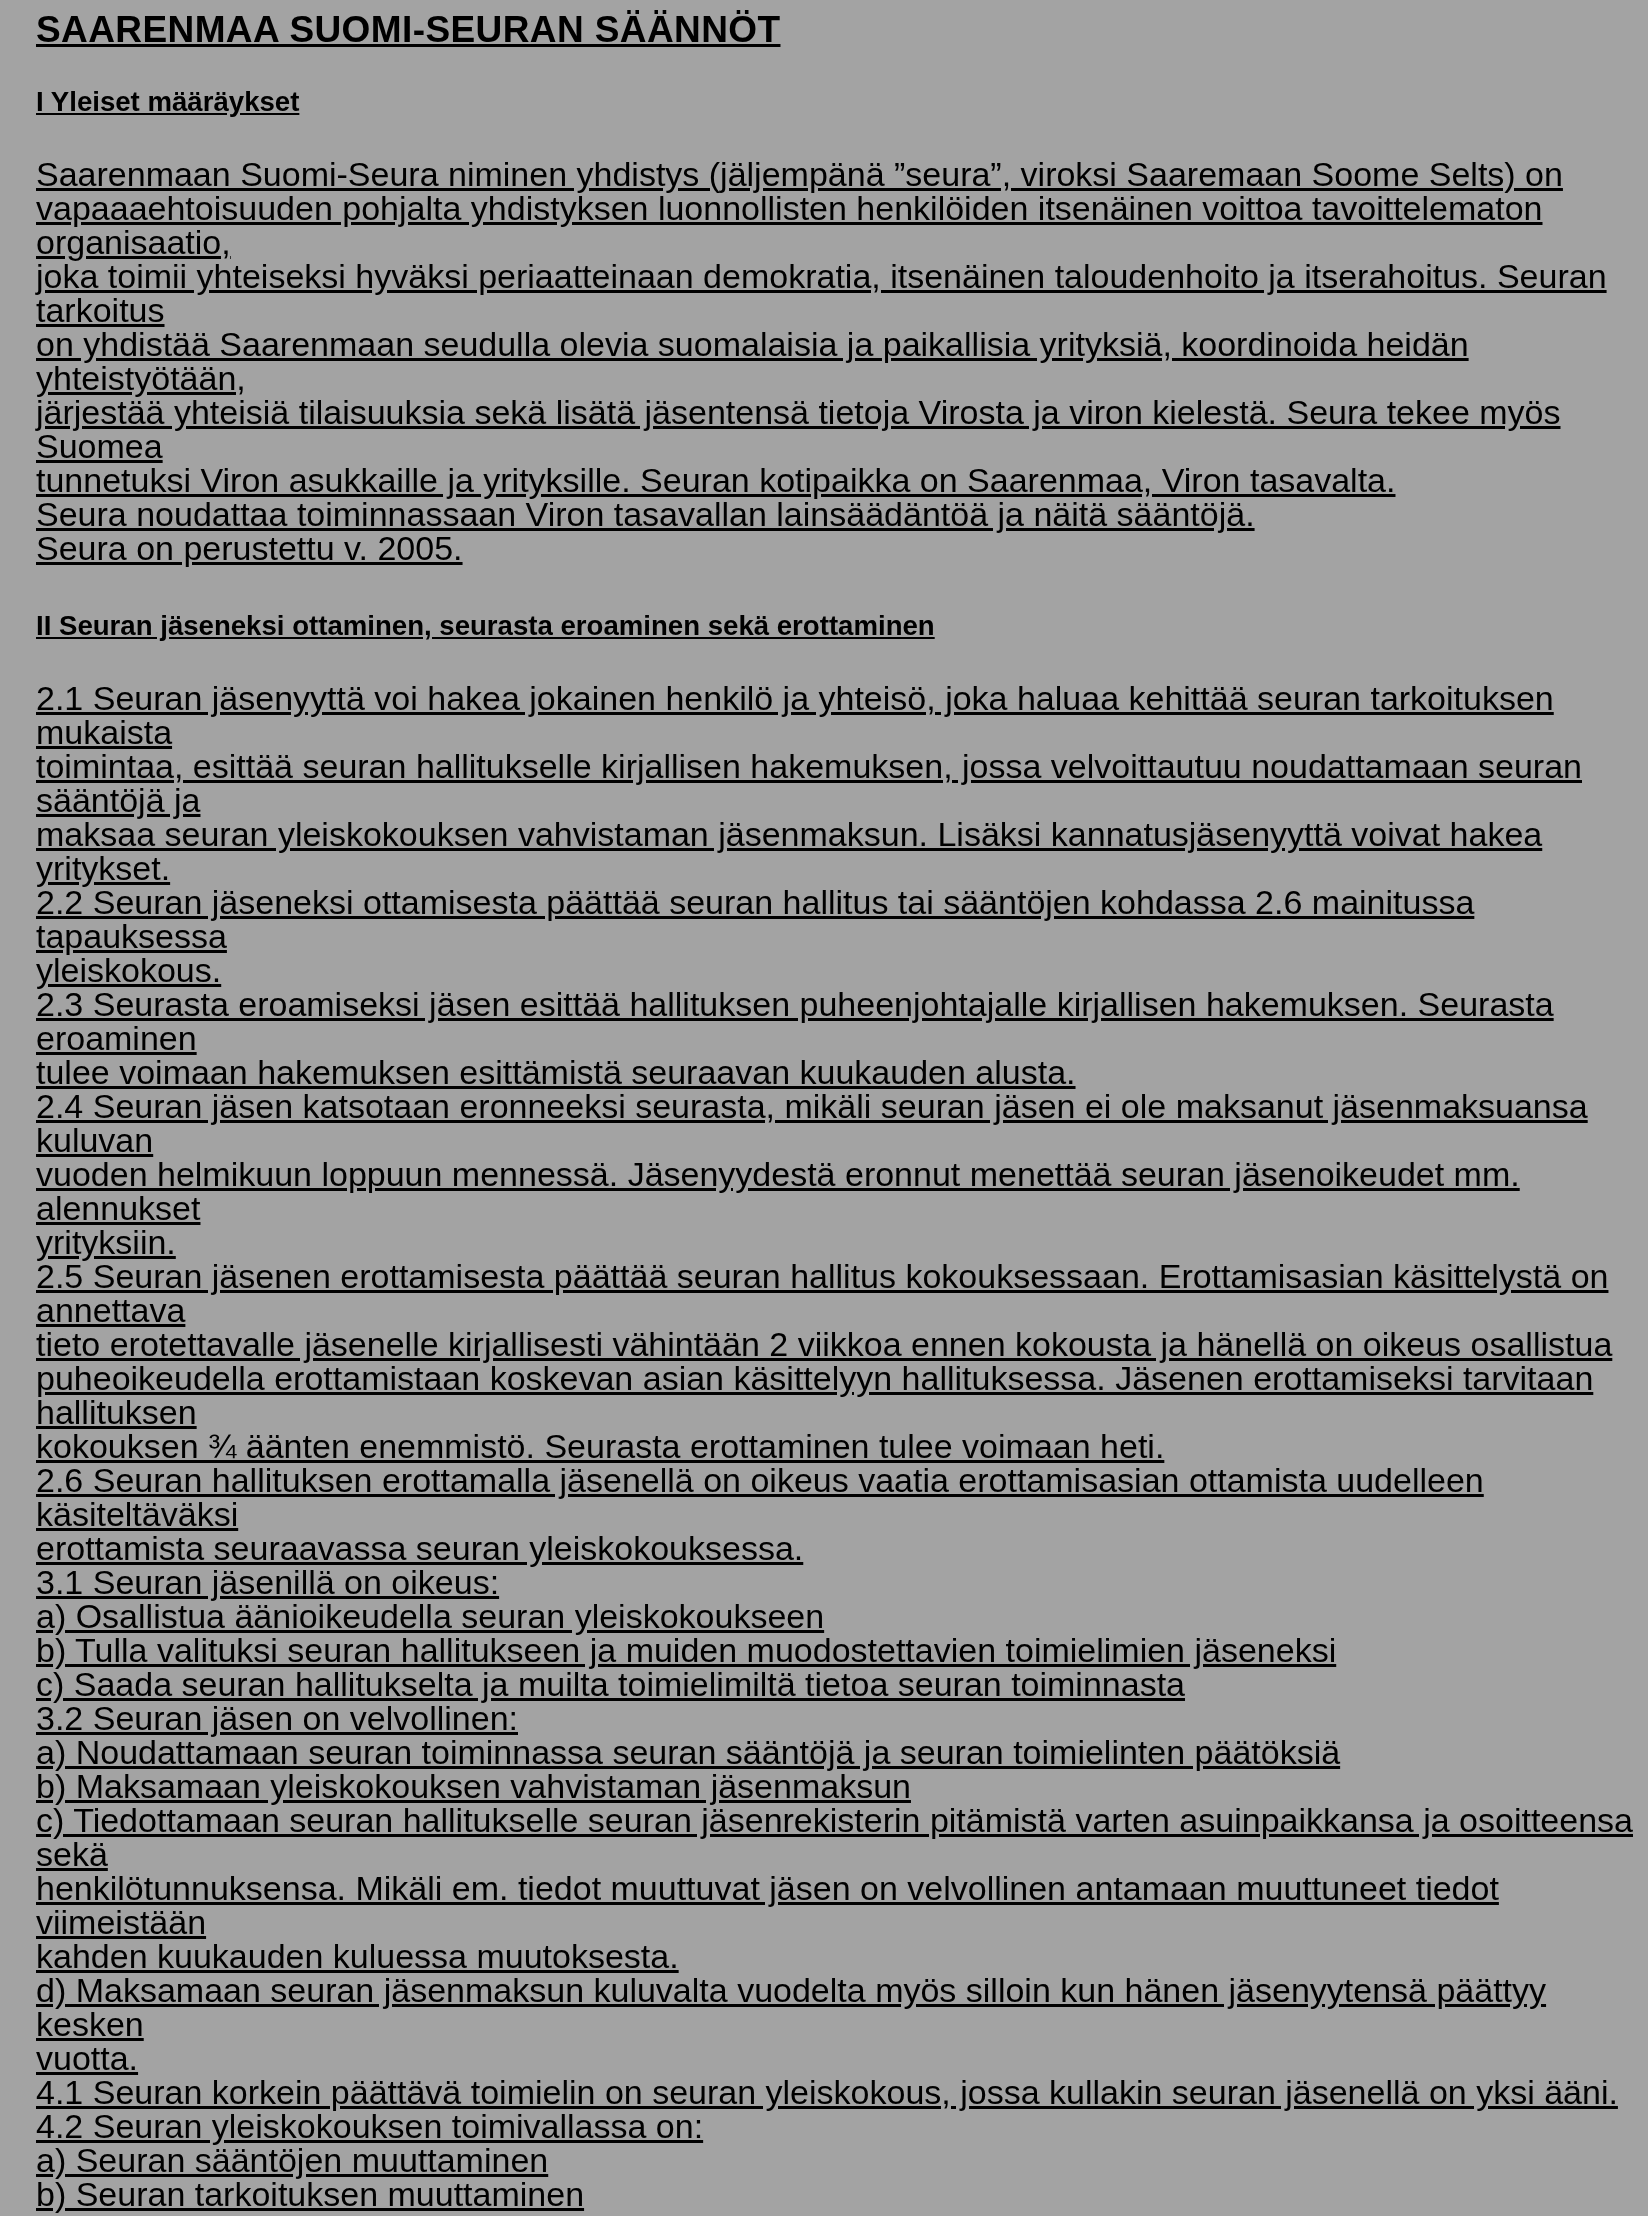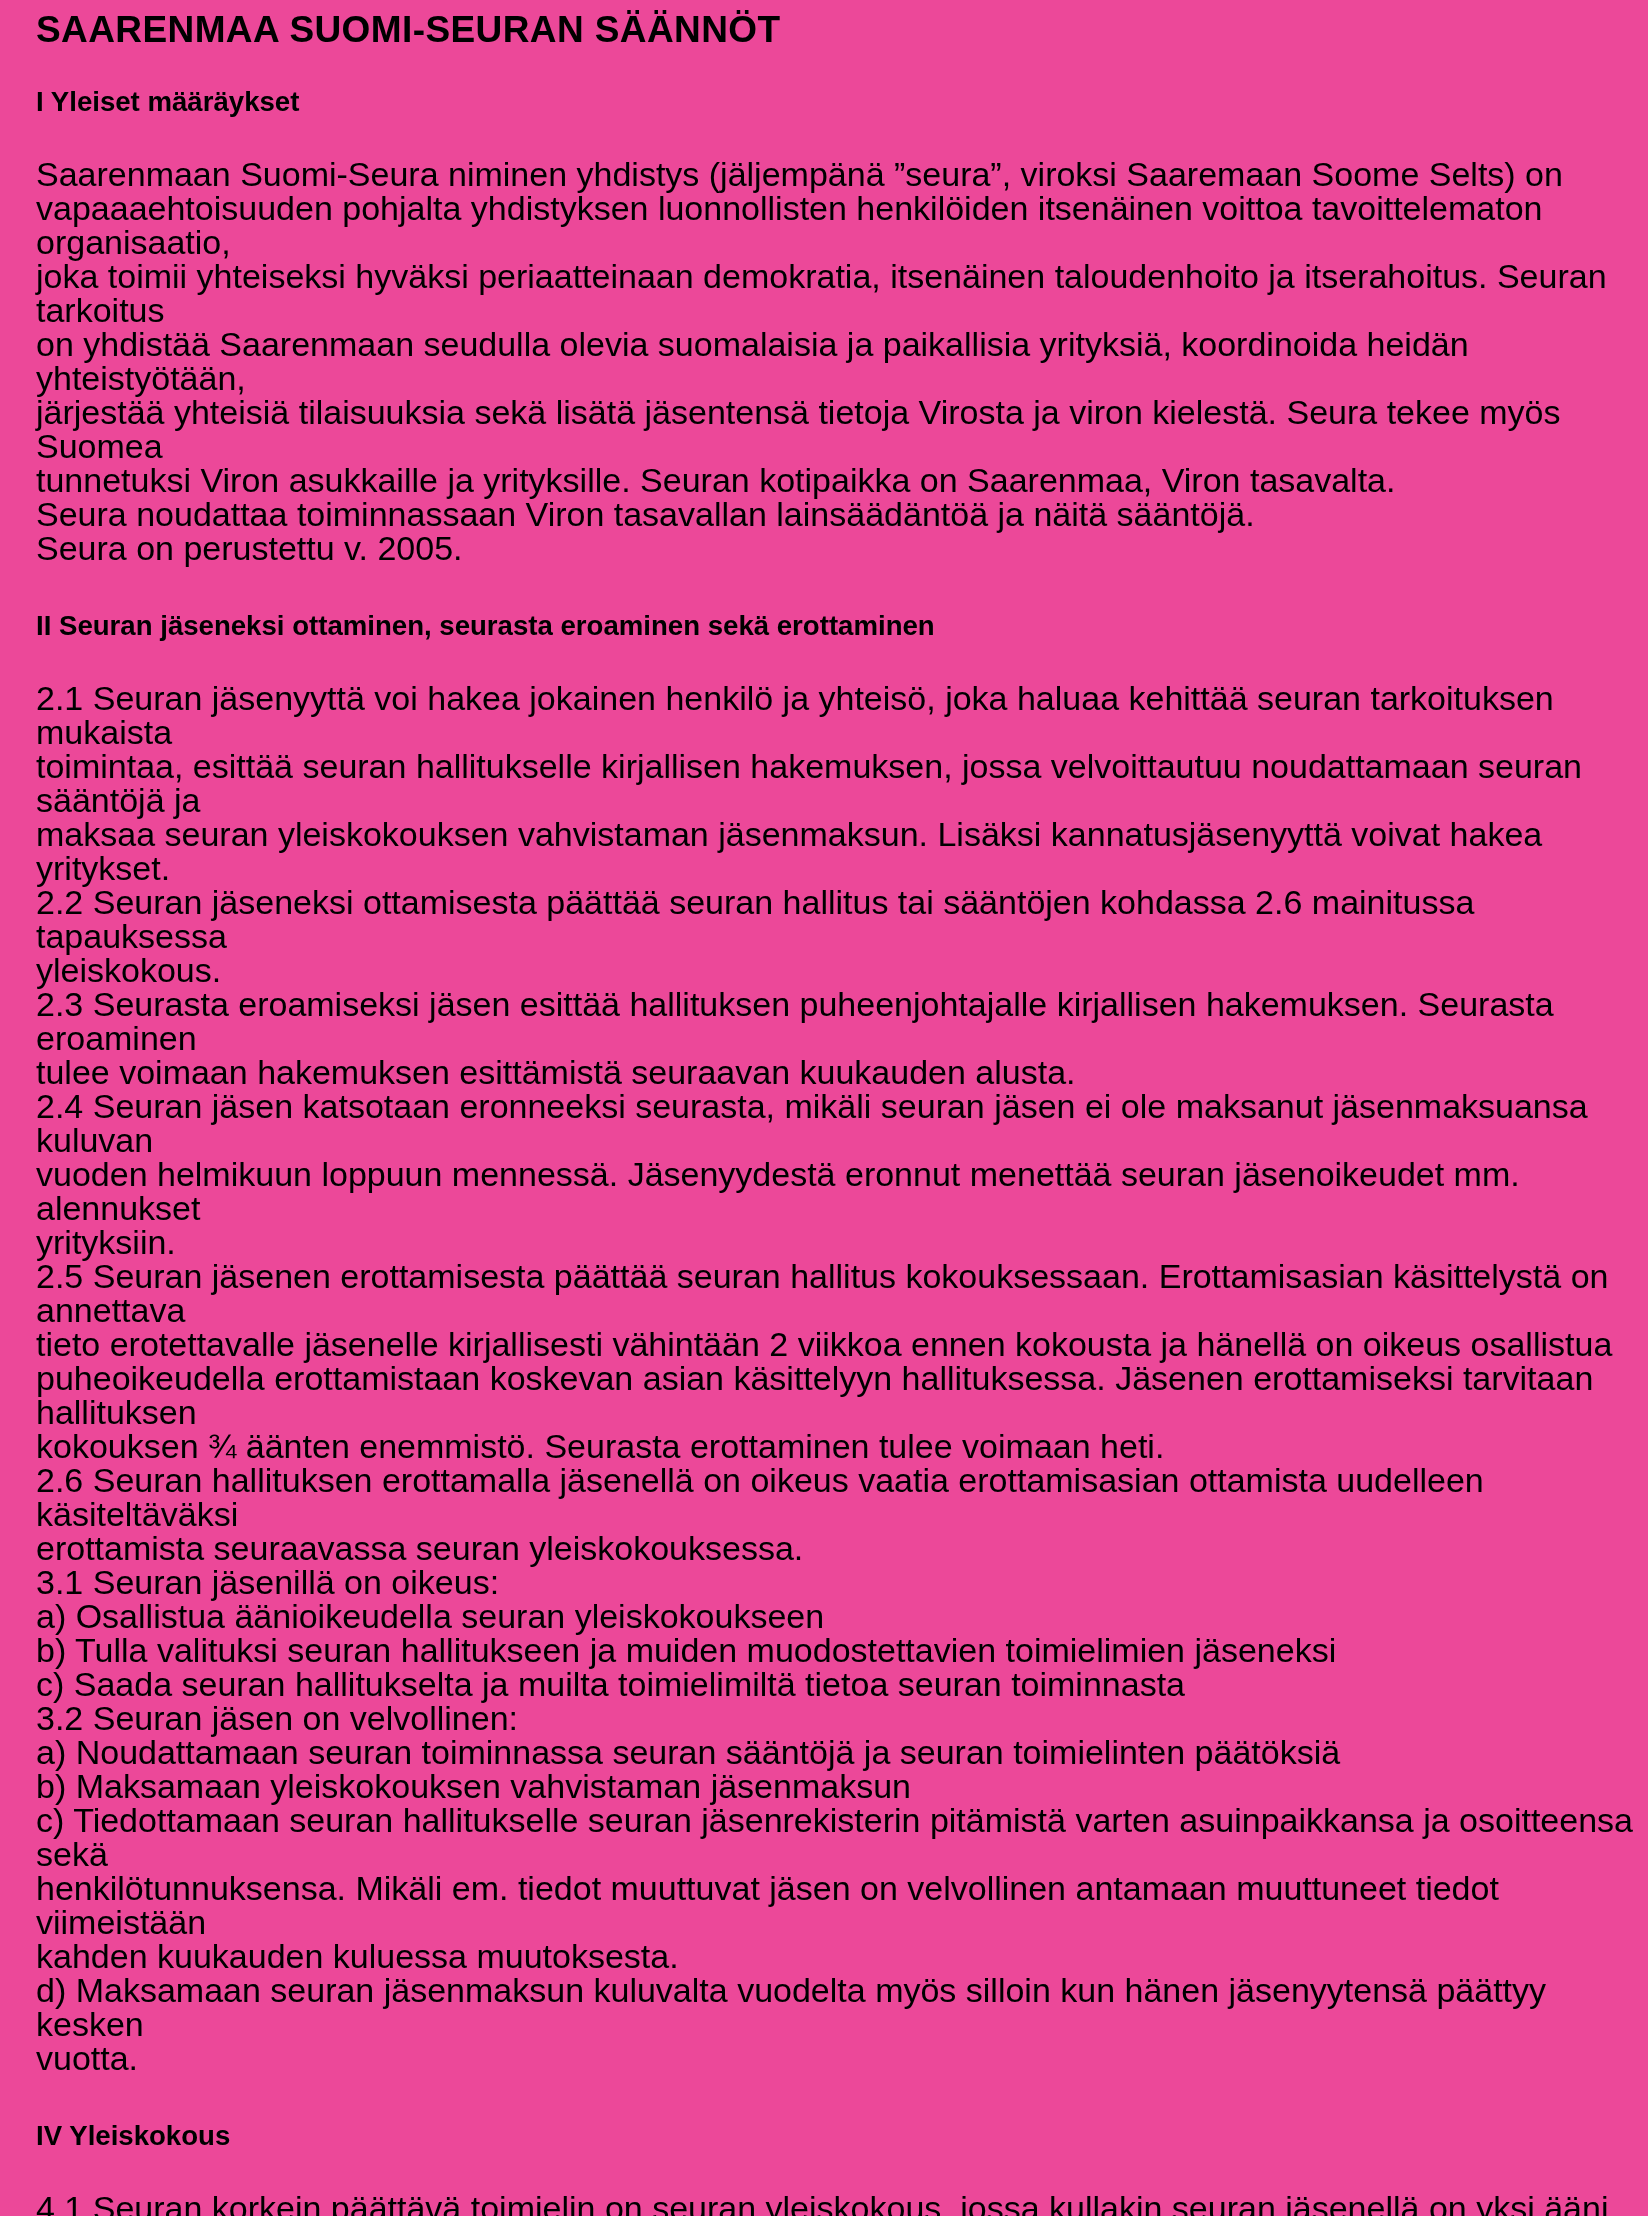--- a/index.html
+++ b/index.html
@@ -13,21 +13,22 @@
     overflow: hidden;
     font-family: "Liberation Sans", "DejaVu Sans", sans-serif;
     color: #000000;
     -webkit-font-smoothing: antialiased;
   }
   main.doc {
     box-sizing: border-box;
     width: 1648px;
     height: 2216px;
     padding: 7.3px 14.5px 0 36px;
-    background: #ec4899;
+    background: #a3a3a3;
+    text-decoration: underline;
   }
   h1.doc-title {
     font-size: 37px;
     line-height: 45px;
     font-weight: bold;
     letter-spacing: 0.4px;
     margin: 0 0 33px 0;
   }
   h2.section-heading {
     font-size: 27.6px;
@@ -95,21 +96,20 @@
 a) Noudattamaan seuran toiminnassa seuran sääntöjä ja seuran toimielinten päätöksiä
 b) Maksamaan yleiskokouksen vahvistaman jäsenmaksun
 c) Tiedottamaan seuran hallitukselle seuran jäsenrekisterin pitämistä varten asuinpaikkansa ja osoitteensa sekä
 henkilötunnuksensa. Mikäli em. tiedot muuttuvat jäsen on velvollinen antamaan muuttuneet tiedot viimeistään
 kahden kuukauden kuluessa muutoksesta.
 d) Maksamaan seuran jäsenmaksun kuluvalta vuodelta myös silloin kun hänen jäsenyytensä päättyy kesken
 vuotta.</p>
   </section>
 
   <section class="doc-section">
-    <h2 class="section-heading">IV Yleiskokous</h2>
     <p class="section-body">4.1 Seuran korkein päättävä toimielin on seuran yleiskokous, jossa kullakin seuran jäsenellä on yksi ääni.
 4.2 Seuran yleiskokouksen toimivallassa on:
 a) Seuran sääntöjen muuttaminen
 b) Seuran tarkoituksen muuttaminen
 c) Seuran hallituksen jäsenten valinta
 d) Päättää liiketoimesta seuran ja hallituksen jäsenen, hallituksen määräämän muun toimihenkilön tai hallituksen
 perustaman muun toimielimen jäsenen kesken taikka esittää häntä vastaan vaatimus ja määrätä seuran edustaja
 tässä liiketoimessa tai vaatimuksessa.
 e) Päättää seuralle kuuluvien kiinteistöjen ja rekisteriin vietävien irtainten esineiden luovuttamisesta ja
 rasittamisesta velvoiteoikeuksin sekä määrätä ehdot näihin toimenpiteisiin.

